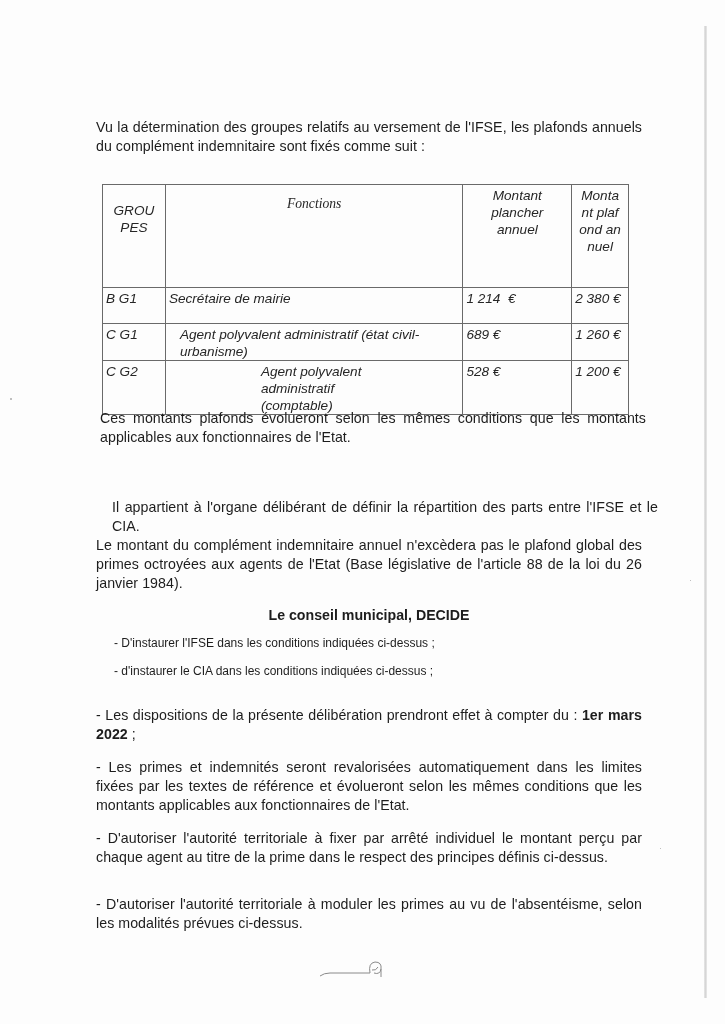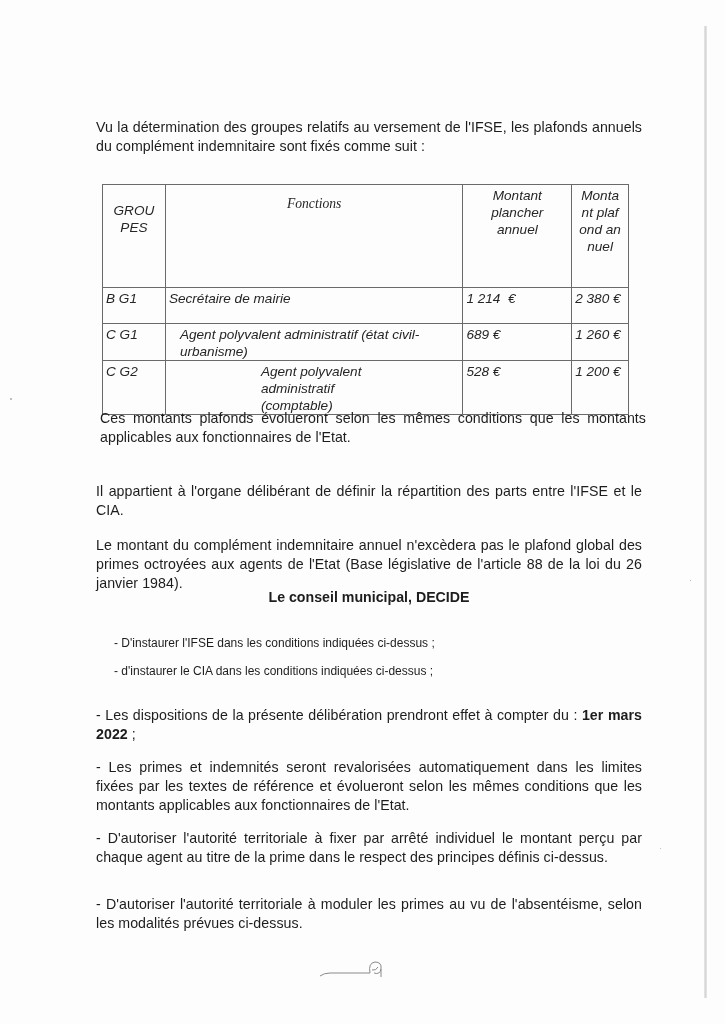--- a/index.html
+++ b/index.html
@@ -97,24 +97,24 @@
     <tr class="r3">
       <td>C G2</td>
       <td style="padding-left:95px;padding-right:60px;">Agent polyvalent administratif (comptable)</td>
       <td>528 €</td>
       <td class="plafond-val"><span>1 200 €</span></td>
     </tr>
   </tbody>
     </table>
 
   <p class="para" style="top:405px; margin:4px;">Ces montants plafonds évolueront selon les mêmes conditions que les montants applicables aux fonctionnaires de l'Etat.</p>
-  <p class="para" style="top:482px; margin:0;">Il appartient à l'organe délibérant de définir la répartition des parts entre l'IFSE et le CIA.</p>
+  <p class="para" style="top:482px; margin:16px;">Il appartient à l'organe délibérant de définir la répartition des parts entre l'IFSE et le CIA.</p>
   <p class="para" style="top:536px; margin:0;">Le montant du complément indemnitaire annuel n'excèdera pas le plafond global des primes octroyées aux agents de l'Etat (Base législative de l'article 88 de la loi du 26 janvier 1984).</p>
 
-  <div class="heading" style="top:588px;text-align:center;">Le conseil municipal, DECIDE</div>
+  <div class="heading" style="top:606px;text-align:center;">Le conseil municipal, DECIDE</div>
 
   <div class="list-line" style="top:634px;">- D'instaurer l'IFSE dans les conditions indiquées ci-dessus ;</div>
   <div class="list-line" style="top:662px;">- d'instaurer le CIA dans les conditions indiquées ci-dessus ;</div>
 
   <p class="para" style="top:706px; margin:0;">
     <span>-   Les dispositions de la présente délibération prendront effet à compter du : </span><span class="bold">1er mars 2022</span><span> ;</span>
   </p>
 
   <p class="para" style="top:758px; margin:0;">-   Les primes et indemnités seront revalorisées automatiquement dans les limites fixées par les textes de référence et évolueront selon les mêmes conditions que les montants applicables aux fonctionnaires de l'Etat.</p>
   <p class="para" style="top:829px; margin:0;">-   D'autoriser l'autorité territoriale à fixer par arrêté individuel le montant perçu par chaque agent au titre de la prime dans le respect des principes définis ci-dessus.</p>

